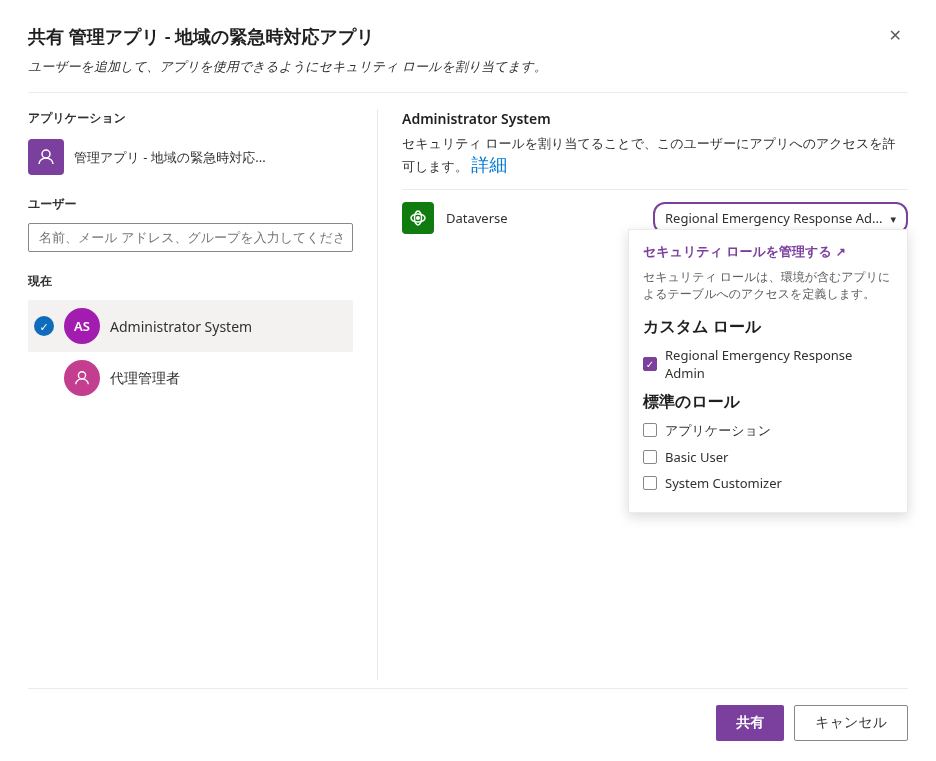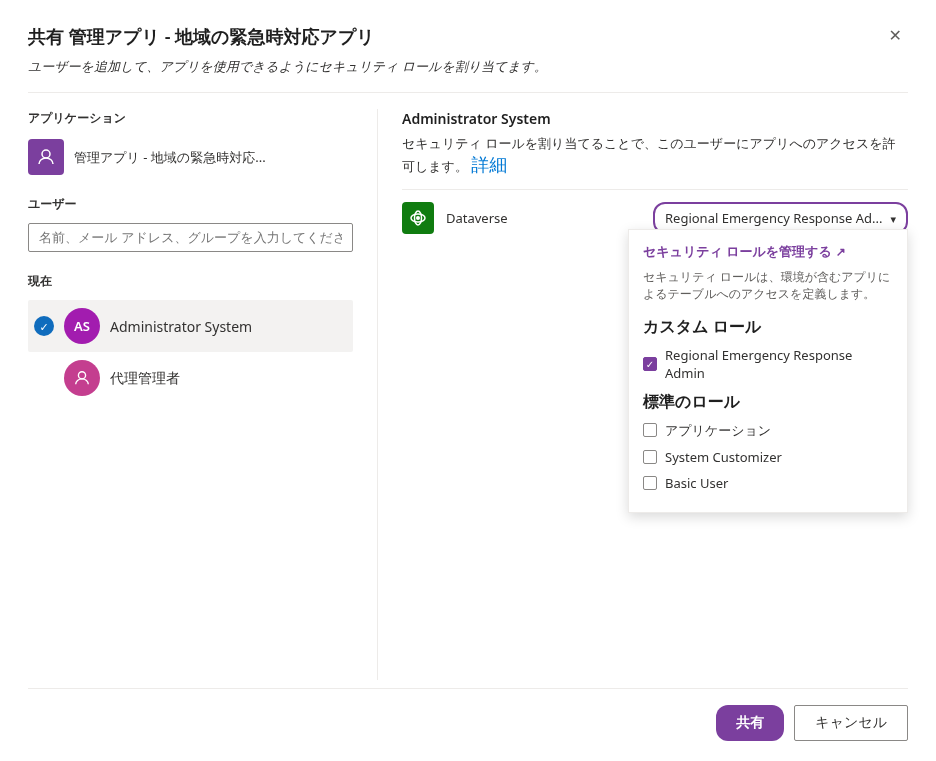--- a/index.html
+++ b/index.html
@@ -297,21 +297,21 @@
       border-top: 1px solid #edebe9;
       margin-top: 8px;
     }
     .btn-primary {
       background: #7b3f9e;
       color: white;
       border: none;
       padding: 8px 20px;
       font-size: 14px;
       cursor: pointer;
-      border-radius: 12px;
+      border-radius: 2px;
       font-weight: 600;
     }
     .btn-secondary {
       background: #fff;
       color: #323130;
       border: 1px solid #8a8886;
       padding: 8px 20px;
       font-size: 14px;
       cursor: pointer;
       border-radius: 2px;
@@ -401,25 +401,25 @@
           <span class="role-label">Regional Emergency Response Admin</span>
         </div>
 
         <div class="dropdown-section-label">標準のロール</div>
         <div class="role-item">
           <div class="checkbox"></div>
           <span class="role-label">アプリケーション</span>
         </div>
         <div class="role-item">
           <div class="checkbox"></div>
-          <span class="role-label">System Customizer</span>
+          <span class="role-label">Basic User</span>
         </div>
         <div class="role-item">
           <div class="checkbox"></div>
-          <span class="role-label">Basic User</span>
+          <span class="role-label">System Customizer</span>
         </div>
       </div>
     </div>
   </div>
 
   <div class="dialog-footer">
     <button class="btn-primary">共有</button>
     <button class="btn-secondary">キャンセル</button>
   </div>
 </div>

